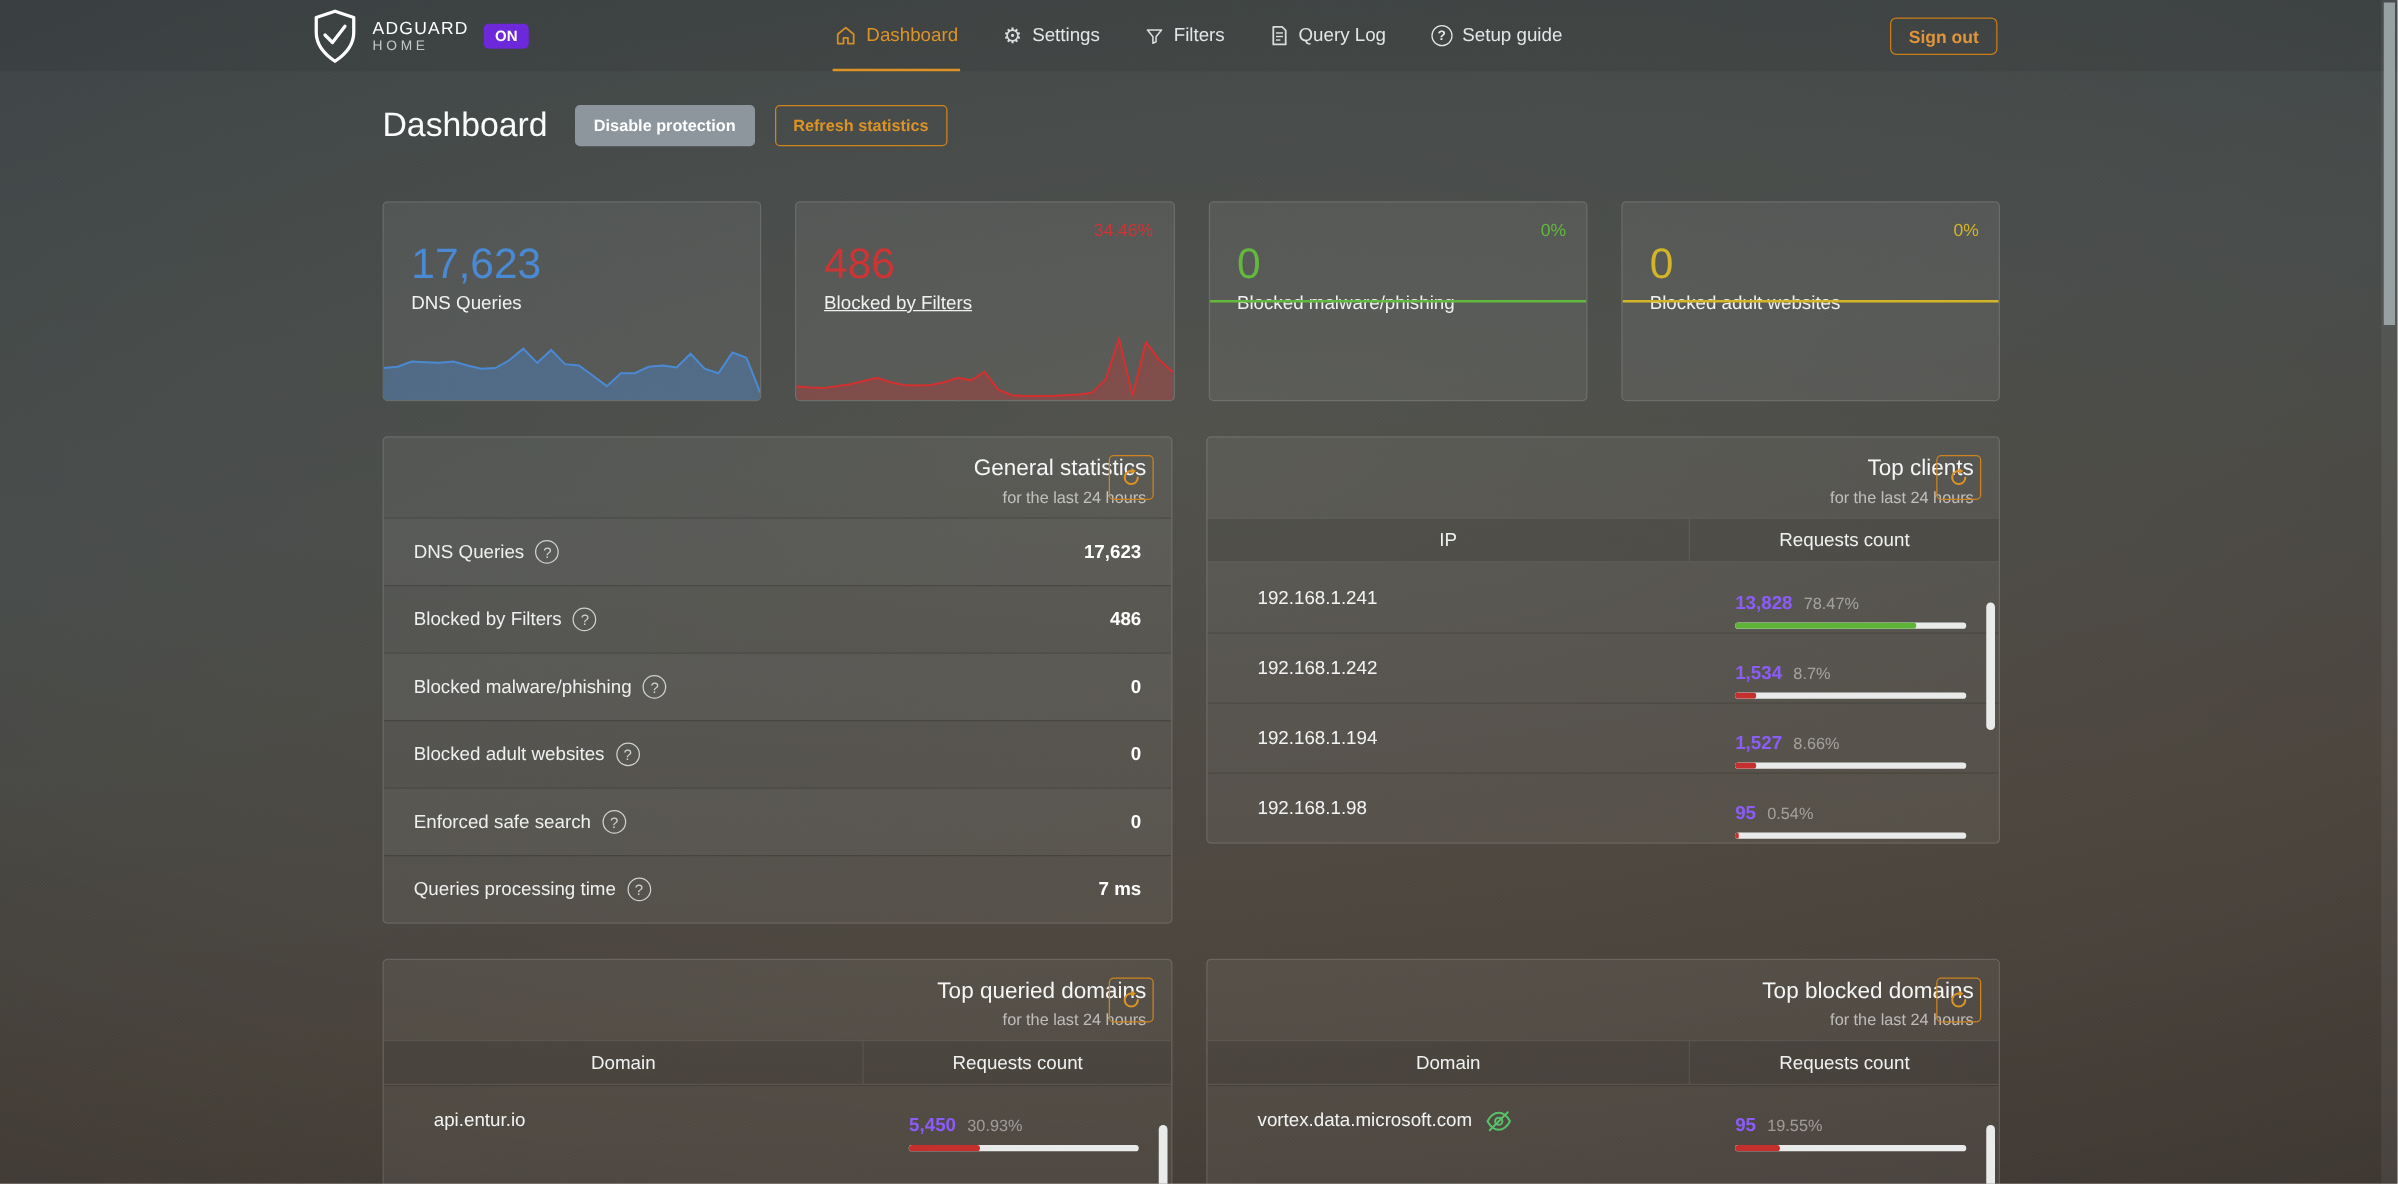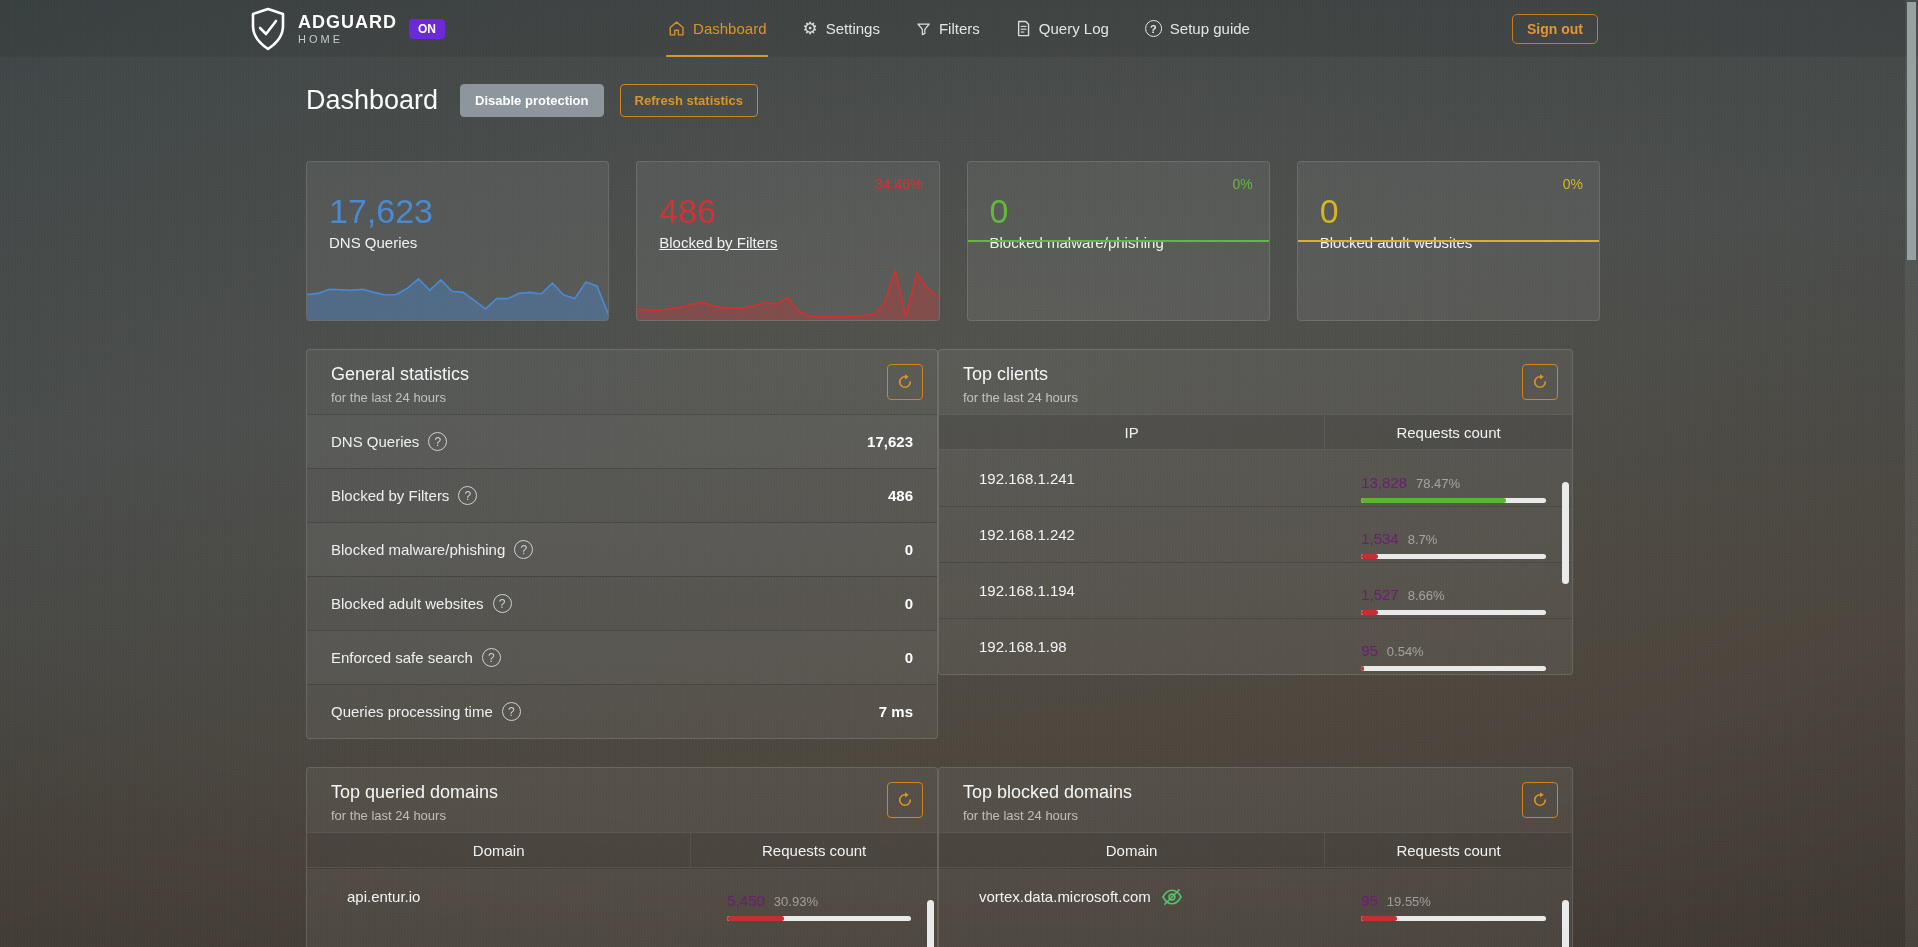--- a/index.html
+++ b/index.html
@@ -13,21 +13,21 @@
     color:#eef0f0;
   }
   body::before { content:""; position:absolute; inset:0; pointer-events:none;
     background-image:repeating-conic-gradient(rgba(255,255,255,0.016) 0% 25%, rgba(0,0,0,0.016) 0% 50%);
     background-size:3px 3px; }
 
   
   .header { position:relative; height:57px; width:100%; background:rgba(0,0,0,0.07); }
   .brand { position:absolute; left:248px; top:0; height:57px; display:flex; align-items:center; }
   .brand-text { margin-left:10px; display:flex; flex-direction:column; line-height:1; }
-  .brand-name { font-size:18px; font-weight:bold; letter-spacing:1px; color:#fff; }
+  .brand-name { font-size:14px; font-weight:normal; letter-spacing:1px; color:#fff; }
   .brand-sub { font-size:11px; letter-spacing:3px; color:#c3c8c8; margin-top:3px; }
   .on-badge { margin-left:12px; background:#6d28d9; color:#fff; font-size:12px; font-weight:bold;
     padding:3px 9px; border-radius:4px; }
   .nav { position:absolute; left:50%; top:0; transform:translateX(-50%); height:57px;
     display:flex; align-items:stretch; gap:32px; }
   .nav-item { display:flex; align-items:center; gap:8px; font-size:15px; color:#e3e6e6;
     cursor:pointer; position:relative; padding:0 2px; }
   .nav-item svg, .nav-item .glyph { opacity:0.95; }
   .nav-item.active { color:#dd9426; }
   .nav-item.active::after { content:""; position:absolute; left:0; right:0; bottom:0;
@@ -58,22 +58,22 @@
   .card { position:relative; height:160px; border-radius:4px; background:rgba(255,255,255,0.065);
     border:1px solid rgba(255,255,255,0.12); overflow:hidden; }
   .card-num { position:absolute; left:22px; top:30px; font-size:34px; font-weight:normal; }
   .card-label { position:absolute; left:22px; top:72px; font-size:15px; color:#f0f2f2; }
   .card-label.link { text-decoration:underline; cursor:pointer; }
   .card-pct { position:absolute; right:16px; top:14px; font-size:14px; }
   .spark { position:absolute; left:0; right:0; bottom:0; width:100%; height:56px; display:block; }
   .flatline { position:absolute; left:0; right:0; bottom:78px; height:2px; }
 
   
-  .panel-grid { display:grid; grid-template-columns:632px 635px; margin-top:28px;
-    align-items:start; }
+  .panel-grid { display:grid; grid-template-columns:632px 635px; gap:27px; margin-top:28px;
+    align-items:start;text-align:right; }
   .panel { position:relative; border-radius:4px; background:rgba(255,255,255,0.055);
     border:1px solid rgba(255,255,255,0.12); overflow:hidden; }
   .panel-head { position:relative; padding:14px 20px 12px 24px; height:64px; }
   .panel-title { font-size:18px; color:#f4f6f6; }
   .panel-sub { font-size:13px; color:rgba(255,255,255,0.62); margin-top:5px; }
   .refresh-btn { position:absolute; right:14px; top:14px; width:36px; height:36px;
     border:1px solid #cf841e; background:transparent; border-radius:4px; cursor:pointer;
     display:flex; align-items:center; justify-content:center; }
 
   
@@ -91,21 +91,21 @@
     font-size:15px; color:#f0f2f2; }
   .tbl-head .c1 { width:61%; display:flex; align-items:center; justify-content:center;
     border-right:1px solid rgba(255,255,255,0.08); }
   .tbl-head .c2 { width:39%; display:flex; align-items:center; justify-content:center; }
   .tbl-row { display:flex; align-items:center; height:56px; border-top:1px solid rgba(0,0,0,0.14); }
   .tbl-row:first-of-type { border-top:none; }
   .cell-key { width:61%; padding-left:40px; font-size:15px; color:#f2f4f4;
     display:flex; align-items:center; gap:10px; }
   .cell-val { width:39%; padding:0 26px 0 36px; }
   .val-line { display:flex; align-items:baseline; }
-  .val-count { font-size:15px; font-weight:normal; color:#701a75;margin-top:20px; }
+  .val-count { font-size:15px; font-weight:bold; color:#8b5cf6;margin-top:20px; }
   .val-pct { font-size:13px; color:rgba(255,255,255,0.45); margin-left:9px; }
   .bar-track { margin-top:7px; height:5px; border-radius:3px; background:#e9ebeb; overflow:hidden; }
   .bar-fill { height:100%; border-radius:3px; }
 
   .inner-scroll { position:absolute; right:3px; width:7px; border-radius:4px; background:#e9eaea; }
   .tc-scroll { top:132px; height:102px; }
   .bt-scroll { top:132px; height:96px; }
 </style>
 </head>
 <body>

